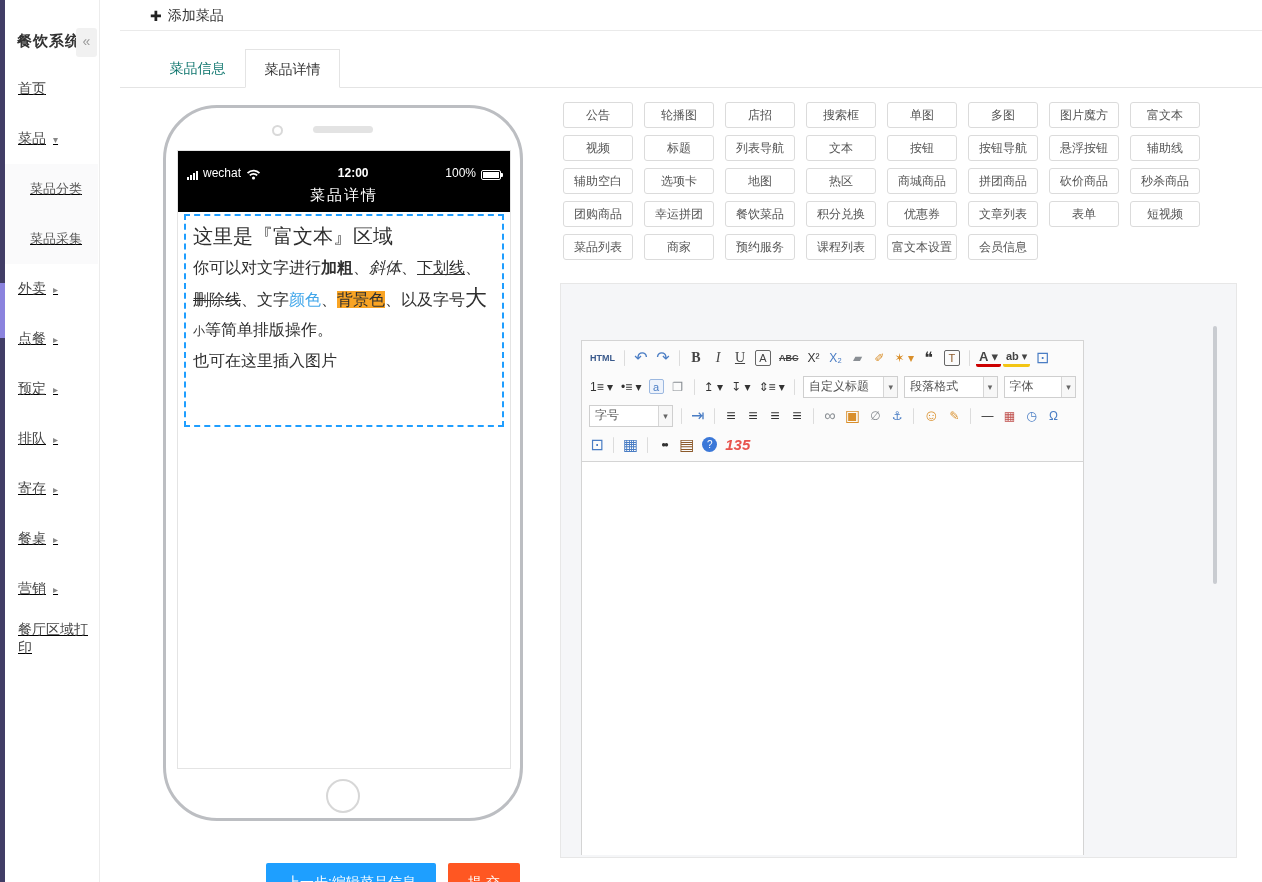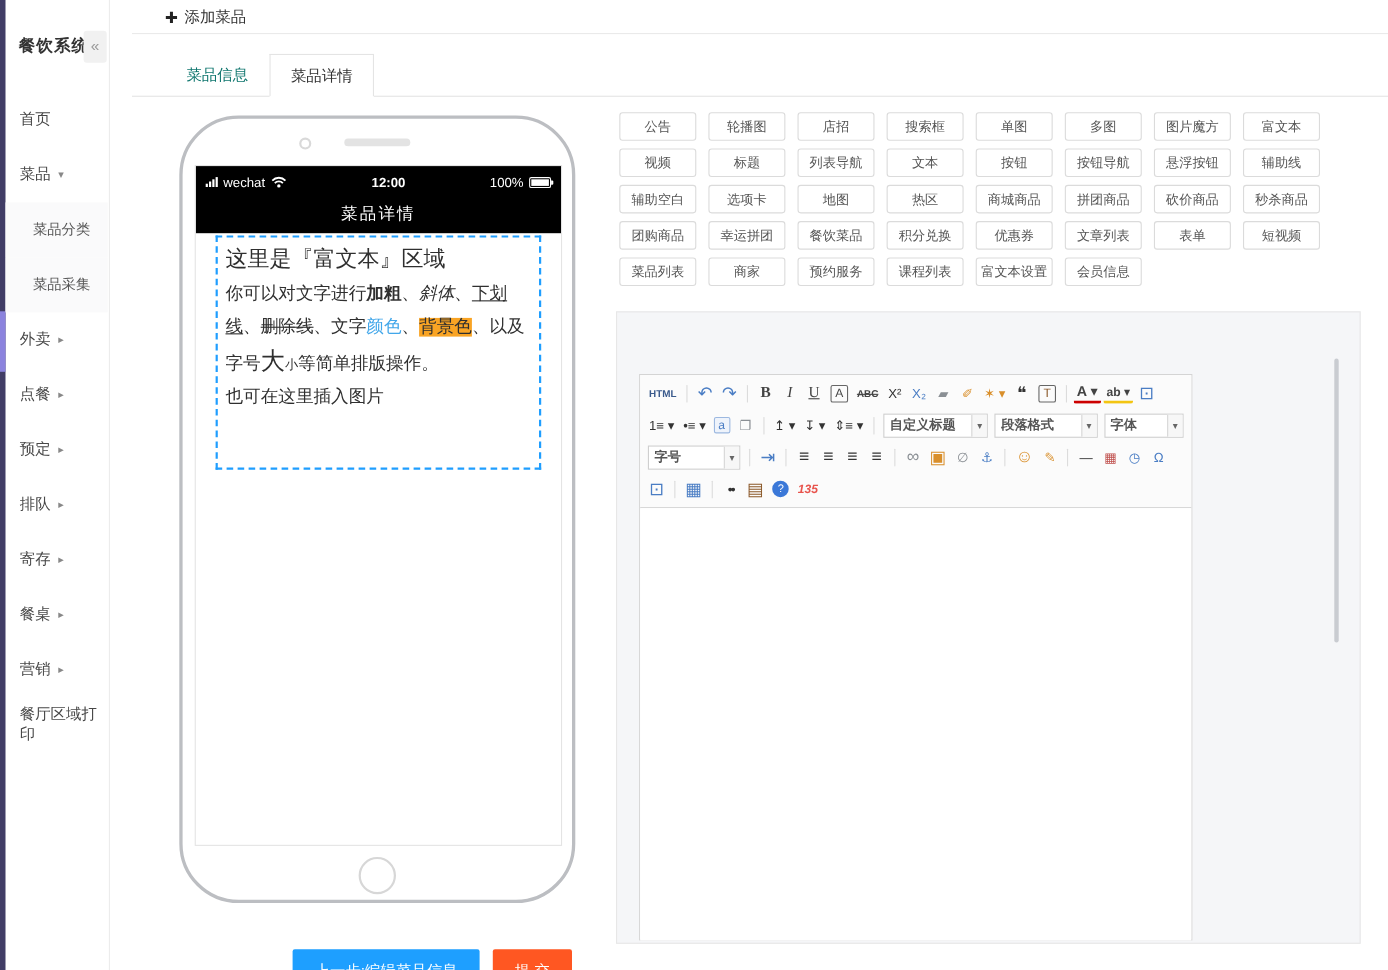--- a/index.html
+++ b/index.html
@@ -5,50 +5,50 @@
   * { margin:0; padding:0; box-sizing:border-box; }
   body { font-family:"Liberation Sans","DejaVu Sans",sans-serif; background:#fff; }
   #page { position:relative; width:1262px; height:882px; background:#fff; overflow:hidden; }
 
   
   .sidebar { position:absolute; left:0; top:0; width:100px; height:882px; background:#fff; border-right:1px solid #ececec; }
   .scrollstrip { position:absolute; left:0; top:0; width:5px; height:100%; background:#413d66; }
   .scrollthumb { position:absolute; left:0; top:283px; width:5px; height:55px; background:#8b83de; }
   .brand { position:absolute; left:17px; top:32px; font-size:15px; font-weight:bold; color:#333; letter-spacing:1px; }
   .collapse { position:absolute; right:2px; top:28px; width:21px; height:29px; background:#f1f1f1; color:#999; text-align:center; line-height:27px; border-radius:3px; font-size:14px; cursor:pointer; }
-  .menu { position:absolute; top:84px; left:5px; right:1px; }
+  .menu { position:absolute; top:64px; left:5px; right:1px;text-decoration:underline; }
   .m-item { height:50px; display:flex; align-items:center; padding-left:13px; font-size:14px; color:#474747; cursor:pointer; }
   .m-item.sub { padding-left:25px; font-size:13px; color:#555; background:#fafafb; }
   .m-item.active { background:#dcd9f2; color:#7c72ce; }
   .m-arrow { margin-left:7px; font-size:10px; color:#888; }
 
   
   .addbar { position:absolute; left:150px; top:4px; height:24px; display:flex; align-items:center; font-size:14px; color:#333; cursor:pointer; }
   .addbar .plus { font-weight:bold; margin-right:6px; font-size:14px; color:#222; }
   .hr1 { position:absolute; left:120px; top:30px; right:0; border-top:1px solid #eaeaea; }
   .tabs { position:absolute; left:120px; top:49px; right:0; height:39px; border-bottom:1px solid #e4e4e4; display:flex; padding-left:30px; }
   .tab { width:95px; text-align:center; line-height:38px; font-size:14px; color:#0f766e; cursor:pointer; }
   .tab.active { border:1px solid #e4e4e4; border-bottom:1px solid #fff; color:#333; background:#fff; height:39px; }
 
   
   .phone { position:absolute; left:163px; top:105px; width:360px; height:716px; border:3px solid #bcbec2; border-radius:54px; background:#fff; }
   .cam { position:absolute; left:106px; top:17px; width:11px; height:11px; border:2px solid #d9d9d9; border-radius:50%; }
   .speaker { position:absolute; left:147px; top:18px; width:60px; height:7px; background:#e3e3e3; border-radius:4px; }
   .screen { position:absolute; left:11px; top:42px; width:334px; height:619px; border:1px solid #e4e4e4; background:#fff; overflow:hidden; }
-  .sbar { height:29px; background:#000; color:#fff; display:flex; align-items:center; padding:0 9px; font-size:12px; }
+  .sbar { height:29px; background:#000; color:#fff; display:flex; align-items:flex-end; padding:0 9px; font-size:12px; }
   .sbar .mid { flex:1; text-align:center; font-weight:bold; }
   .bars { display:inline-flex; align-items:flex-end; margin-right:4px; }
   .bars i { width:2px; background:#fff; display:block; margin-right:1px; }
   .bars i:nth-child(1){height:3px}.bars i:nth-child(2){height:5px}.bars i:nth-child(3){height:7px}.bars i:nth-child(4){height:9px}
   .wifi { margin-left:5px; }
   .batt { width:20px; height:10px; border:1px solid #fff; border-radius:2px; margin-left:5px; position:relative; padding:1px; }
   .batt i { display:block; background:#fff; height:100%; width:100%; }
   .batt:after { content:""; position:absolute; right:-3px; top:2px; width:2px; height:4px; background:#fff; border-radius:0 1px 1px 0; }
   .tbar { height:32px; background:#000; color:#fff; text-align:center; line-height:29px; font-size:15px; letter-spacing:2px; }
-  .rt-select { margin:2px 18px; border:2px dashed #1f9eff; height:213px; padding:4px 7px; background:#fff; color:#2f2f2f; }
+  .rt-select { margin:2px 6px; border:2px dashed #1f9eff; height:213px; padding:4px 7px; background:#fff; color:#2f2f2f; }
   .rt-h { font-size:20px; line-height:33px; font-weight:normal; }
   .rt-p { font-size:16px; line-height:30px; }
   .sg-b{font-weight:bold}.sg-i{font-style:italic}.sg-u{text-decoration:underline}
   .sg-s{text-decoration:line-through}.sg-c{color:#42a7ea}.sg-bg{background:#f9a424}
   .sg-big{font-size:22px}.sg-sm{font-size:12px}
   .home { position:absolute; left:50%; margin-left:-17px; bottom:5px; width:34px; height:34px; border:2px solid #d7d7d7; border-radius:50%; }
 
   
   .btn-prev { position:absolute; left:266px; top:863px; height:40px; background:#1e9fff; color:#fff; font-size:14px; border:none; border-radius:2px; padding:0 20px; cursor:pointer; }
   .btn-submit { position:absolute; left:448px; top:863px; height:40px; background:#ff5722; color:#fff; font-size:14px; border:none; border-radius:2px; padding:0 20px; cursor:pointer; }
@@ -72,23 +72,23 @@
   .tu { text-decoration:underline; font-family:"Liberation Serif",serif; font-size:14px; }
   .boxa { border:1px solid #666; font-size:11px; height:16px; min-width:16px; padding:0 2px; margin:0 4px; }
   .boxa2 { border:1px solid #9cb8e0; color:#4a7dc4; font-size:11px; height:15px; min-width:15px; padding:0 2px; margin:0 3px; background:#eef3fb; }
   .tstrike { text-decoration:line-through; font-size:9px; font-weight:bold; }
   .blue { color:#4a7dc4; } .orange { color:#d98f2b; } .red { color:#c0504d; }
   .brown { color:#8c5a2b; } .gray { color:#8a8f94; } .dark { color:#333; }
   .big { font-size:16px; }
   .colorA { font-weight:bold; font-size:13px; border-bottom:3px solid #cc0000; height:18px; }
   .colorAb { font-size:11px; font-weight:bold; border-bottom:3px solid #f3c513; height:18px; }
   .helpcircle { background:#3b78d8; color:#fff; border-radius:50%; min-width:15px; width:15px; height:15px; font-size:10px; padding:0; margin:0 4px; }
-  .one35 { color:#e8544d; font-weight:bold; font-size:11px; font-style:italic;text-align:center; }
+  .one35 { color:#e8544d; font-weight:bold; font-size:15px; font-style:italic;text-align:center; }
   .bino { letter-spacing:-2px; font-size:8px; }
-  .combo { height:22px; border:1px solid #cfcfcf; background:#fff; display:inline-flex; align-items:center; font-size:12px; color:#555; margin:0 3px; cursor:pointer;font-weight:bold; }
+  .combo { height:22px; border:1px solid #cfcfcf; background:#fff; display:inline-flex; align-items:center; font-size:12px; color:#555; margin:0 3px; cursor:pointer; }
   .combo .lbl { flex:1; padding:0 5px; white-space:nowrap; overflow:hidden; }
   .combo .caret { width:14px; text-align:center; border-left:1px solid #d6d6d6; color:#666; font-size:9px; align-self:stretch; line-height:20px; background:#f7f7f7; }
   .w-title{width:100px}.w-para{width:98px}.w-font{width:76px}.w-size{width:84px}
 </style>
 </head>
 <body>
 
 <div id="page">
 
   <div class="sidebar">

